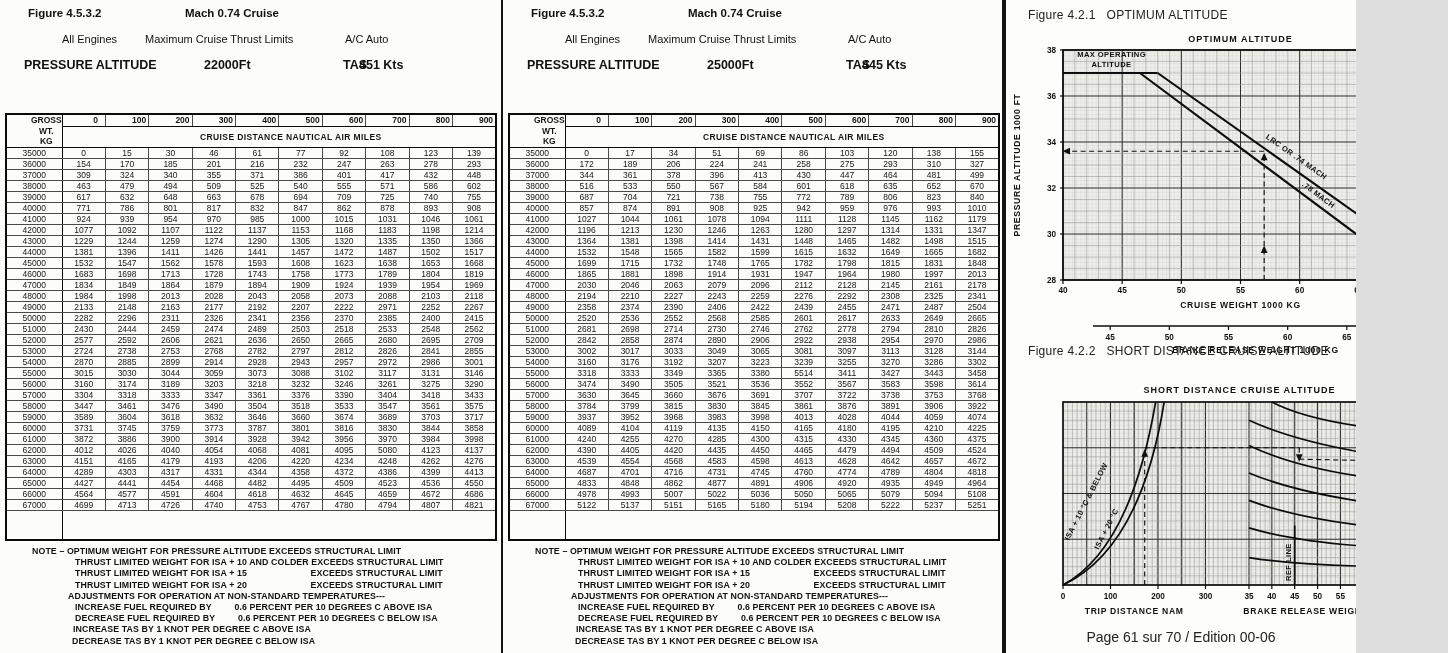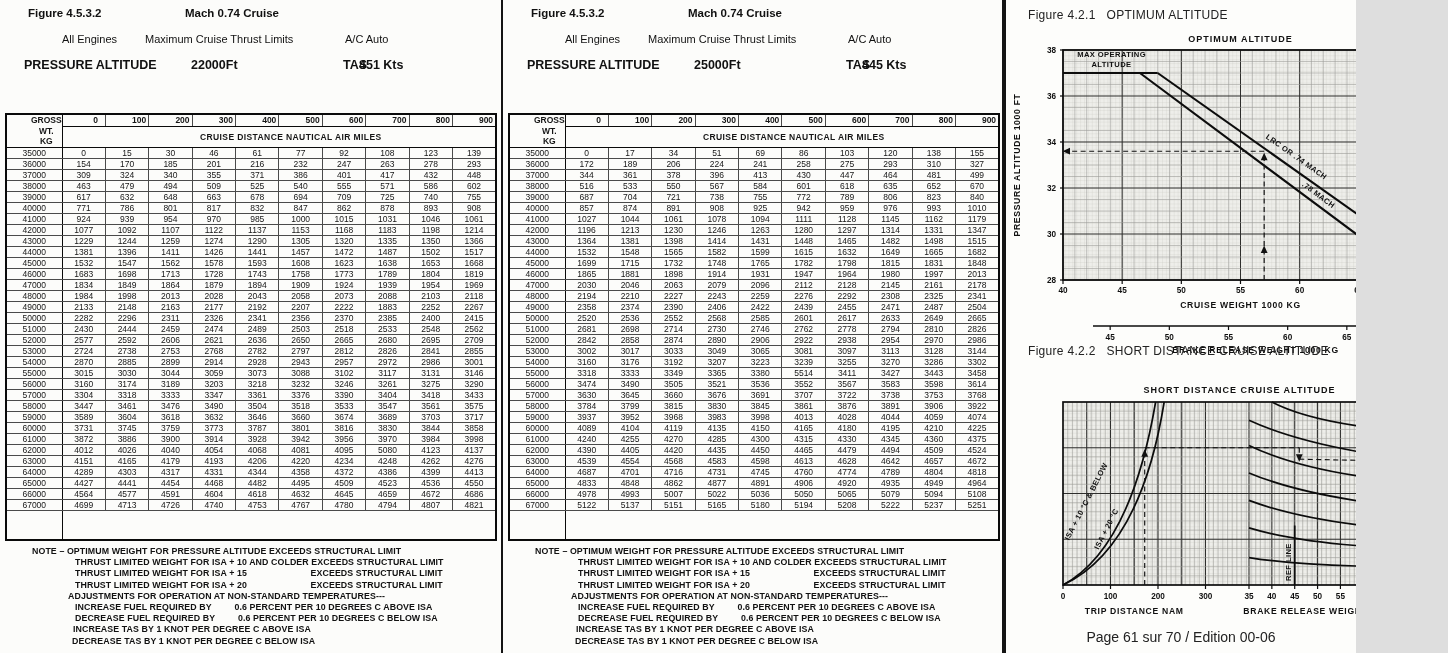--- a/index.html
+++ b/index.html
@@ -12,21 +12,21 @@
   .table-panel.p0 { border-right:2px solid #141414; }
   .table-panel.p1 { border-right:4px solid #141414; }
   .h-row { position:absolute; left:0; right:0; white-space:nowrap; }
   .h-row span { position:absolute; }
   .b { font-weight:700; }
   .hr1 { top:7px; font-size:11.5px; }
   .hr1 .f-lab { left:28px; } .hr1 .f-title { left:185px; }
   .hr2 { top:33px; font-size:11px; }
   .hr2 .s1 { left:62px; } .hr2 .s2 { left:145px; } .hr2 .s3 { left:345px; }
   .hr3 { top:58px; font-size:12.5px; }
-  .hr3 .s1 { left:24px; } .hr3 .s2 { left:191px; } .hr3 .s3 { left:343px; }
+  .hr3 .s1 { left:24px; } .hr3 .s2 { left:204px; } .hr3 .s3 { left:343px; }
   .hr3 .tasv { margin-left:16px; }
 
   .ctable { position:absolute; top:113px; left:5px; width:492px;
             border-collapse:collapse; table-layout:fixed; border:2px solid #0a0a0a; }
   .ctable th, .ctable td { border:1px solid #4a4a4a; text-align:center; padding:0;
             font-size:8.5px; line-height:10px; height:10px; color:#151515; }
   .ctable col.c0 { width:56px; }
   .ctable thead th { font-weight:700; border-bottom:1.5px solid #0a0a0a; }
   .ctable thead tr.r1 th { height:12px;padding-left:24px; }
   .ctable th.rowhead { border-right:1.5px solid #0a0a0a; vertical-align:top; }
@@ -308,21 +308,21 @@
           </tr>
           <tr>
             <td class="wt">49000</td>
             <td>2133</td>
             <td>2148</td>
             <td>2163</td>
             <td>2177</td>
             <td>2192</td>
             <td>2207</td>
             <td>2222</td>
-            <td>1883</td>
+            <td>2971</td>
             <td>2252</td>
             <td>2267</td>
           </tr>
           <tr class="grp">
             <td class="wt">50000</td>
             <td>2282</td>
             <td>2296</td>
             <td>2311</td>
             <td>2326</td>
             <td>2341</td>

